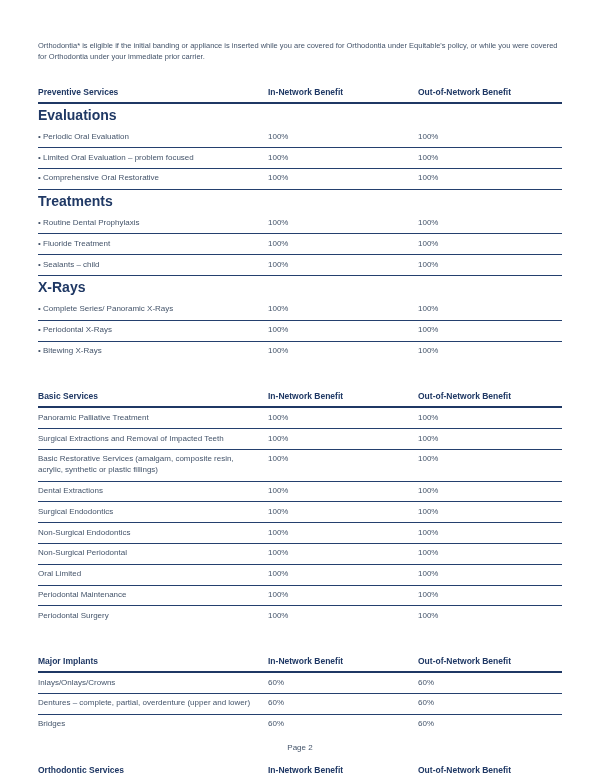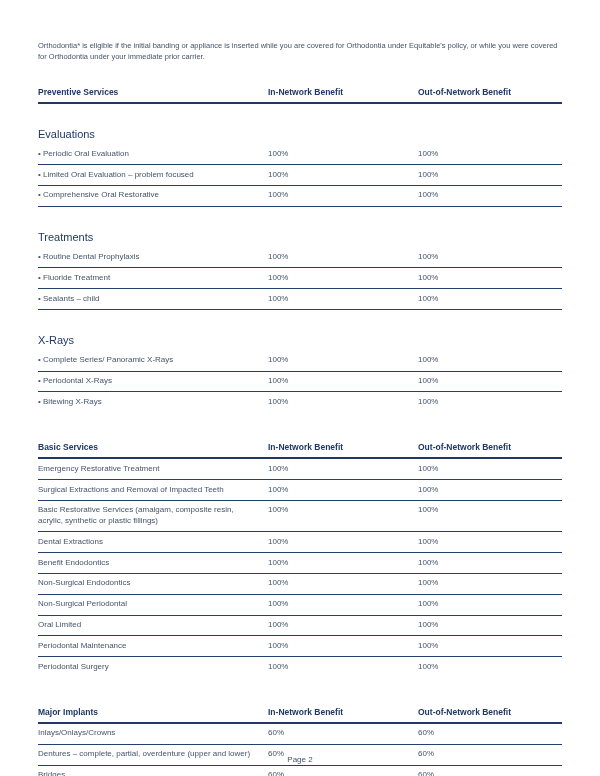--- a/index.html
+++ b/index.html
@@ -44,30 +44,30 @@
   td {
     font-size: 8px;
     line-height: 1.35;
     vertical-align: top;
     padding: 4.5px 10px 4.5px 0;
     color: #44546A;
   }
   tr.data-row td { border-bottom: 1px solid #24406E; }
   tr.data-row.last td { border-bottom: none; }
   tr.subheader-row td {
-    font-size: 11px;
-    font-weight: normal;
+    font-size: 14px;
+    font-weight: bold;
     color: #1F3864;
-    padding: 23px 0 3px 0;
+    padding: 2px 0 3px 0;
     border-bottom: none;
   }
   .footer {
     position: absolute;
     left: 0;
-    bottom: 12px;
+    bottom: 24px;
     width: 100%;
     text-align: center;
     font-size: 8px;
     color: #44546A;
   }
 </style>
 </head>
 <body>
 
 <main class="page">
@@ -154,41 +154,41 @@
     </colgroup>
     <thead>
       <tr>
         <th>Basic Services</th>
         <th>In-Network Benefit</th>
         <th>Out-of-Network Benefit</th>
       </tr>
     </thead>
     <tbody>
           <tr class="data-row">
-            <td>Emergency Restorative Treatment</td>
+            <td>Panoramic Palliative Treatment</td>
             <td>100%</td>
             <td>100%</td>
           </tr>
           <tr class="data-row">
             <td>Surgical Extractions and Removal of Impacted Teeth</td>
             <td>100%</td>
             <td>100%</td>
           </tr>
           <tr class="data-row">
             <td>Basic Restorative Services (amalgam, composite resin, acrylic, synthetic or plastic fillings)</td>
             <td>100%</td>
             <td>100%</td>
           </tr>
           <tr class="data-row">
             <td>Dental Extractions</td>
             <td>100%</td>
             <td>100%</td>
           </tr>
           <tr class="data-row">
-            <td>Benefit Endodontics</td>
+            <td>Surgical Endodontics</td>
             <td>100%</td>
             <td>100%</td>
           </tr>
           <tr class="data-row">
             <td>Non-Surgical Endodontics</td>
             <td>100%</td>
             <td>100%</td>
           </tr>
           <tr class="data-row">
             <td>Non-Surgical Periodontal</td>

